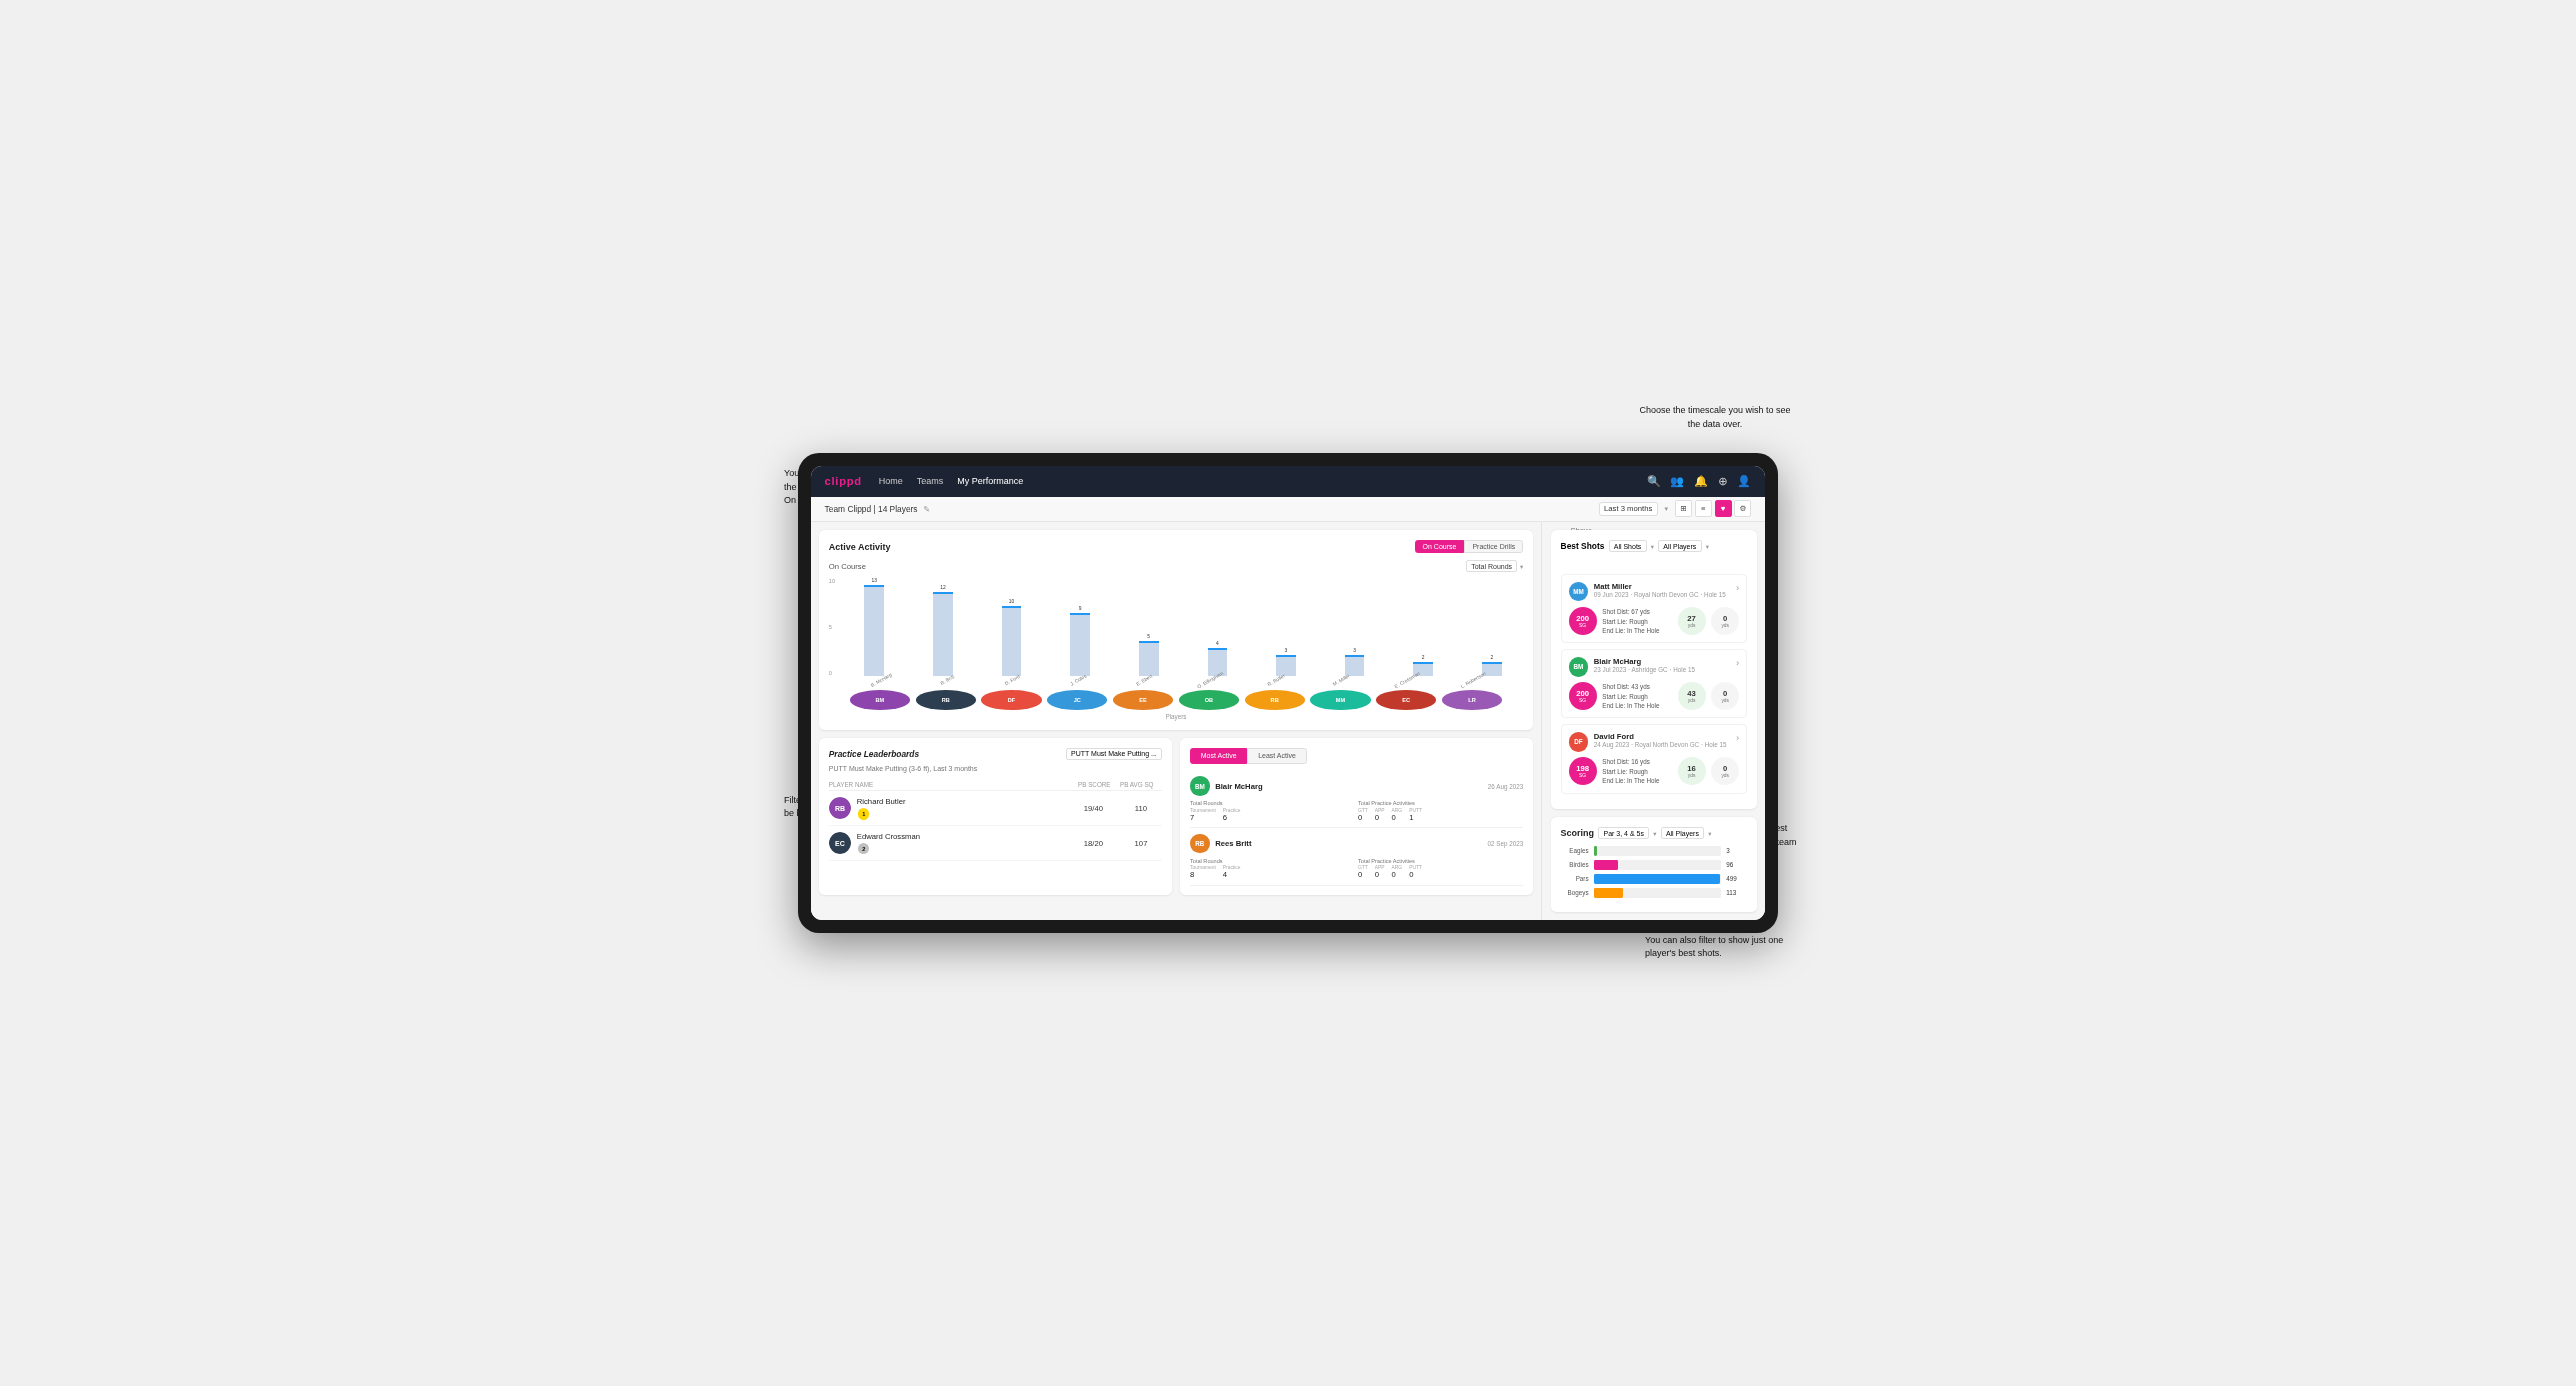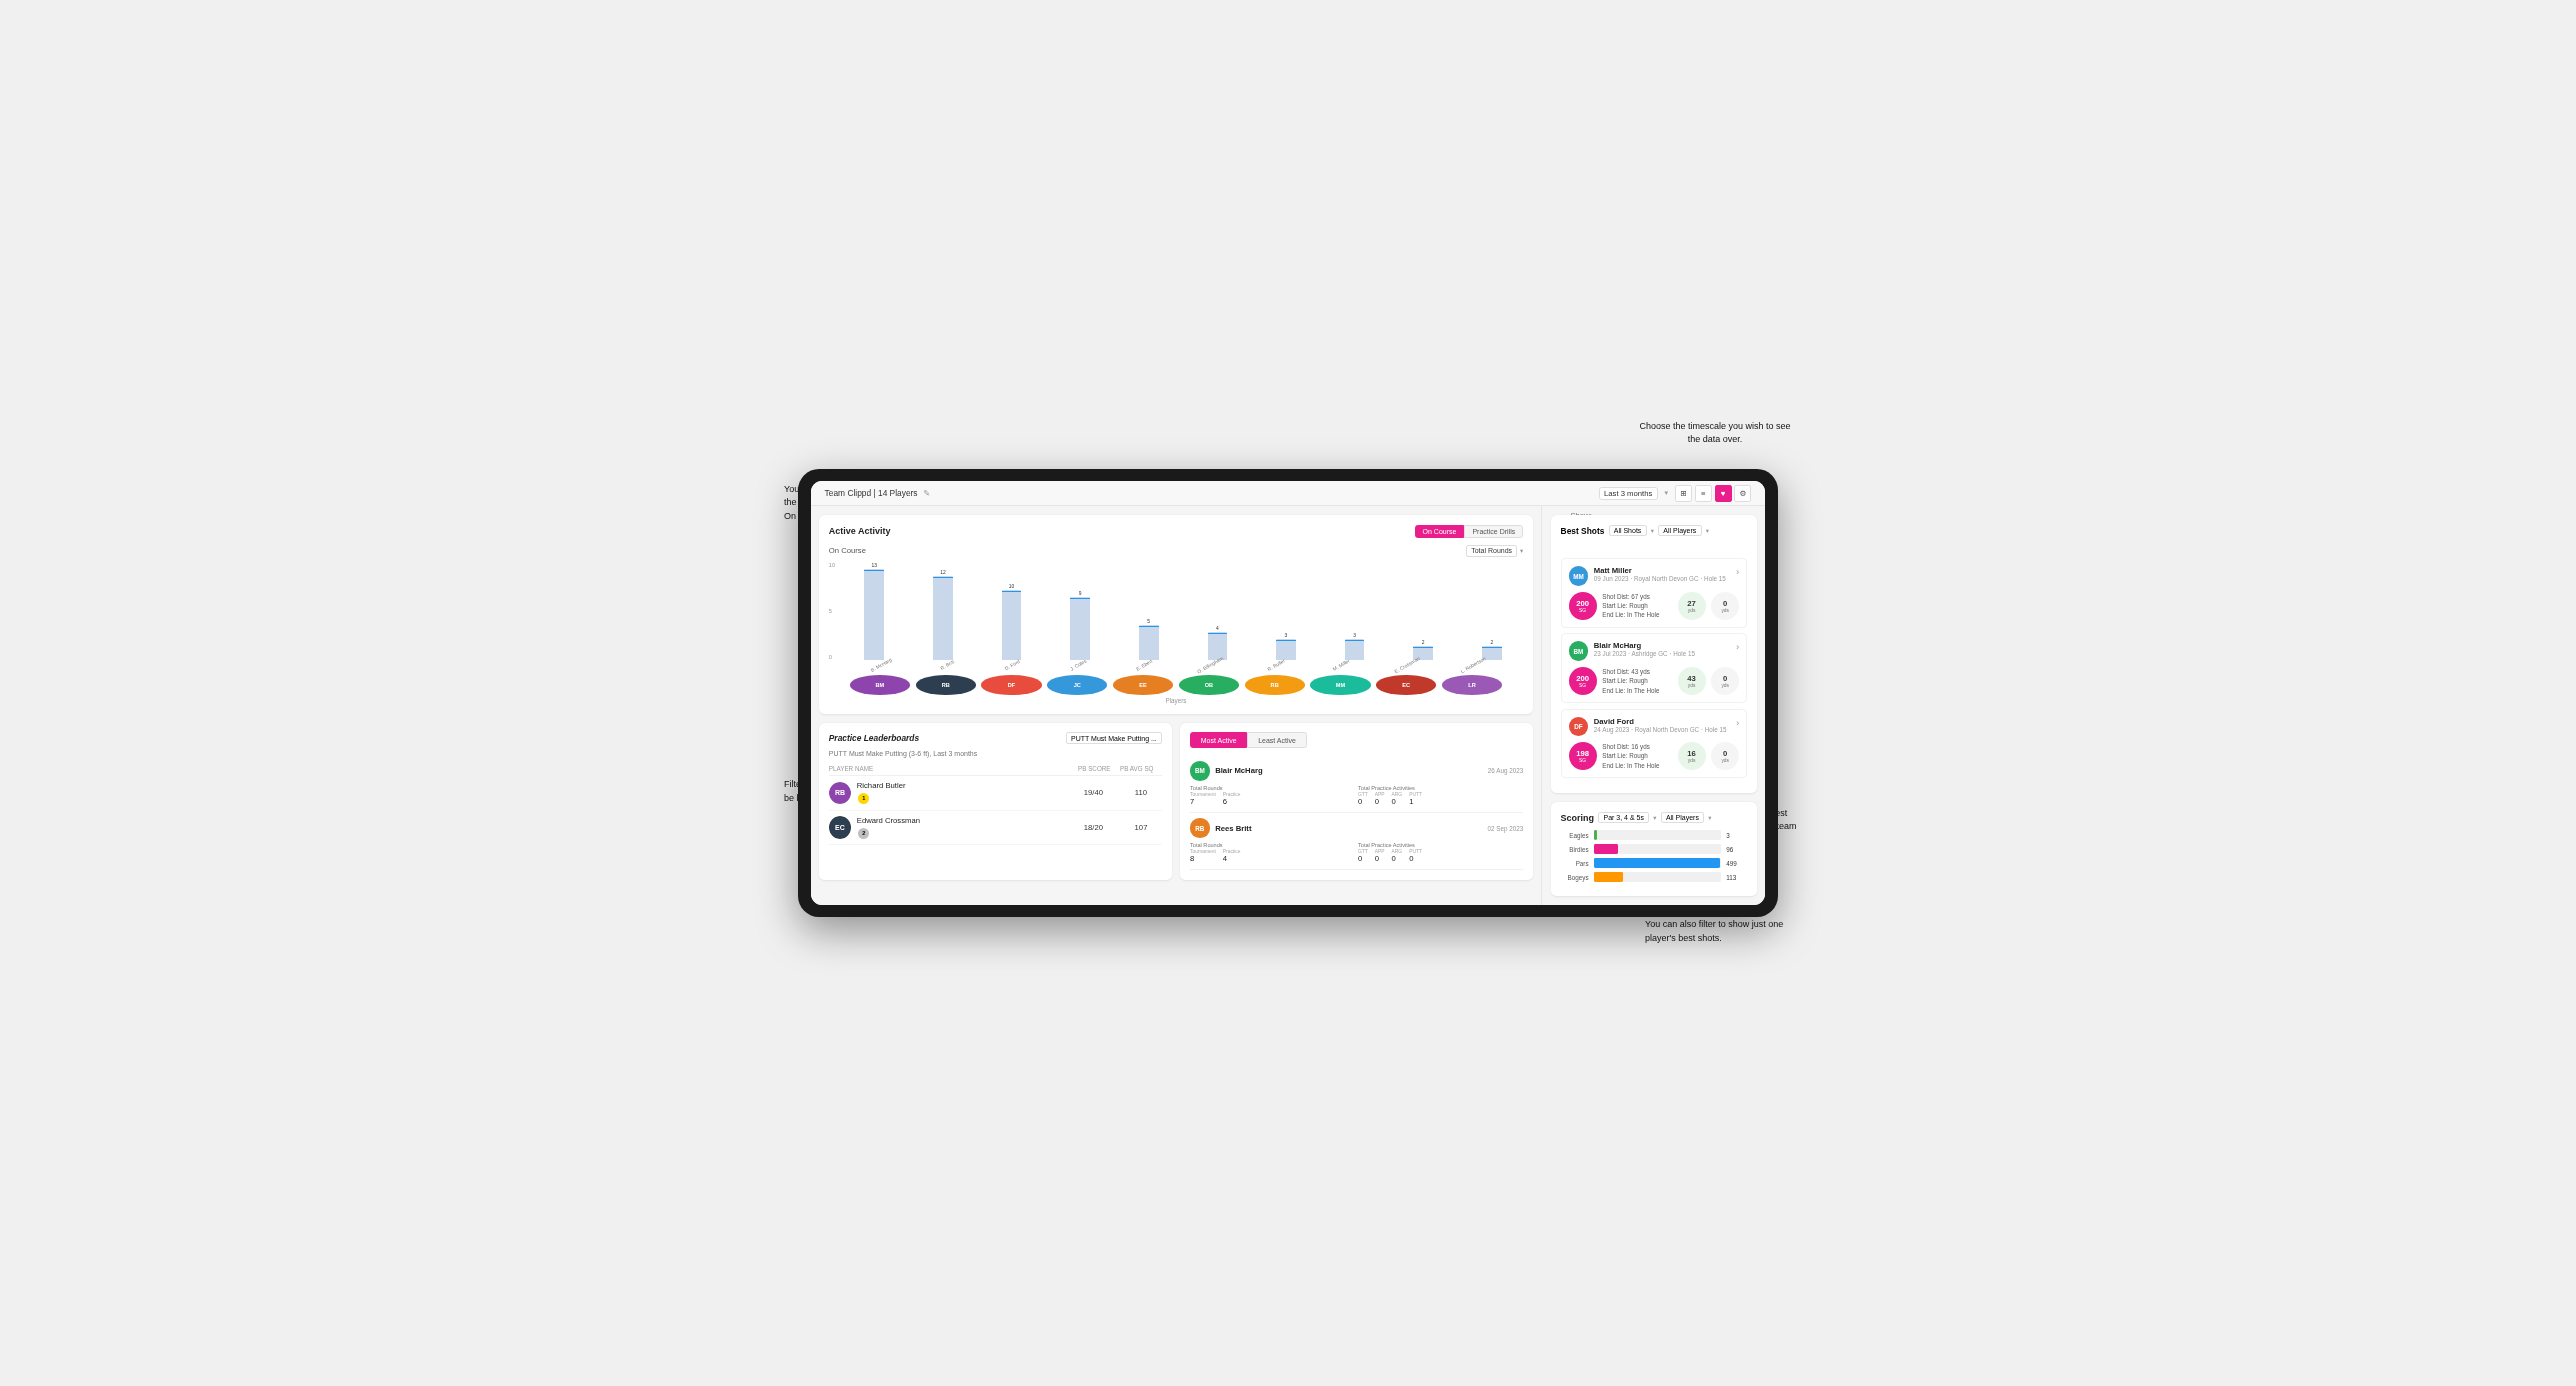--- a/index.html
+++ b/index.html
@@ -525,20 +525,35 @@
 
   <div class="annotation annotation-top-right">Choose the timescale you wish to see the data over.</div>
   <div class="annotation annotation-top-left">You can select which player is doing the best in a range of areas for both On Course and Practice Drills.</div>
   <div class="annotation annotation-bottom-left">Filter what data you wish the table to be based on.</div>
   <div class="annotation annotation-bottom-right">Here you can see who's hit the best shots out of all the players in the team for each department.</div>
   <div class="annotation annotation-bottom-right2">You can also filter to show just one player's best shots.</div>
 
   <div class="tablet-frame">
     <div class="tablet-screen">
 
+      <div class="top-nav">
+        <span class="brand">clippd</span>
+        <div class="nav-items">
+          <span class="nav-item">Home</span>
+          <span class="nav-item">Teams</span>
+          <span class="nav-item active">My Performance</span>
+        </div>
+        <div class="nav-icons">
+          <span class="nav-icon">🔍</span>
+          <span class="nav-icon">👥</span>
+          <span class="nav-icon">🔔</span>
+          <span class="nav-icon">⊕</span>
+          <span class="nav-icon">👤</span>
+        </div>
+      </div>
 
 
       <div class="team-header">
         <span class="team-name">Team Clippd | 14 Players</span>
         <span class="edit-icon">✎</span>
         <div class="show-controls">
           <span class="show-label">Show:</span>
           <div class="show-dropdown">Last 3 months</div>
           <span style="font-size:7px;color:#999;">▾</span>
           <div class="view-icons">

